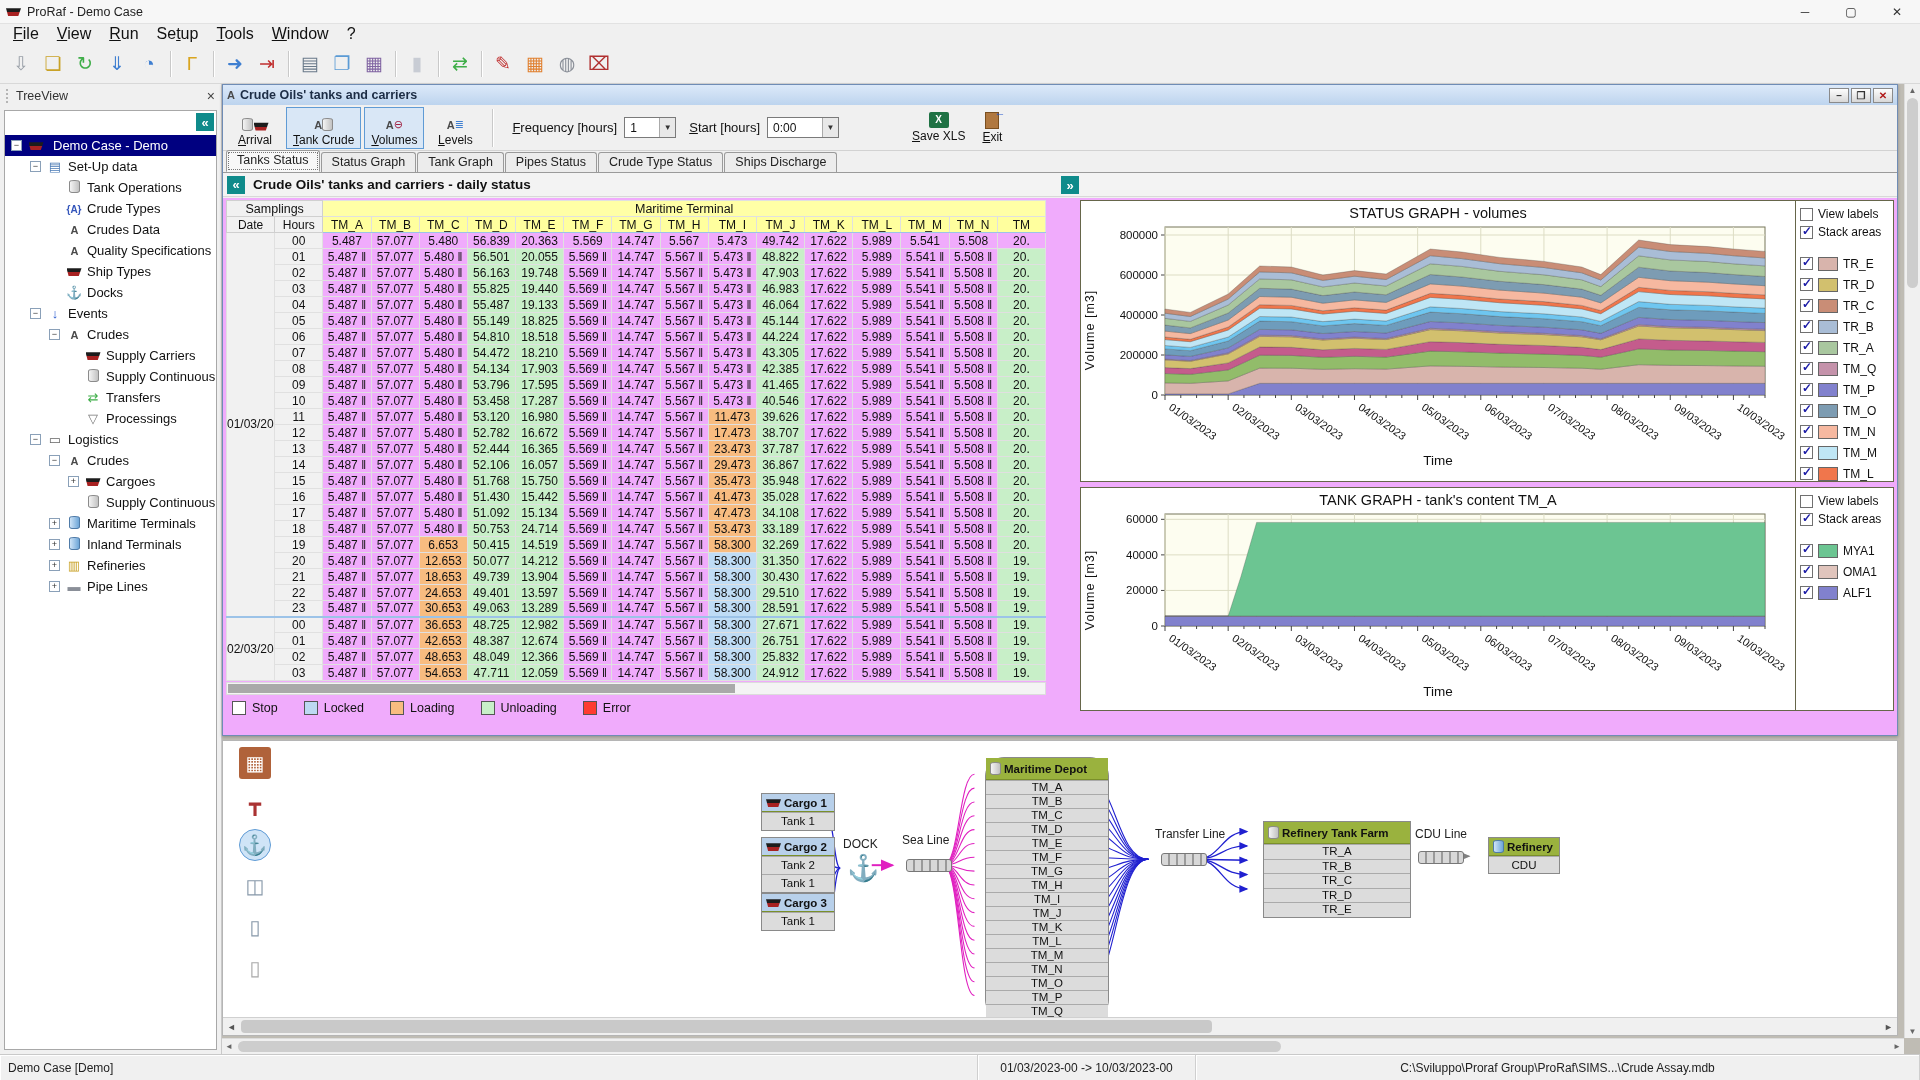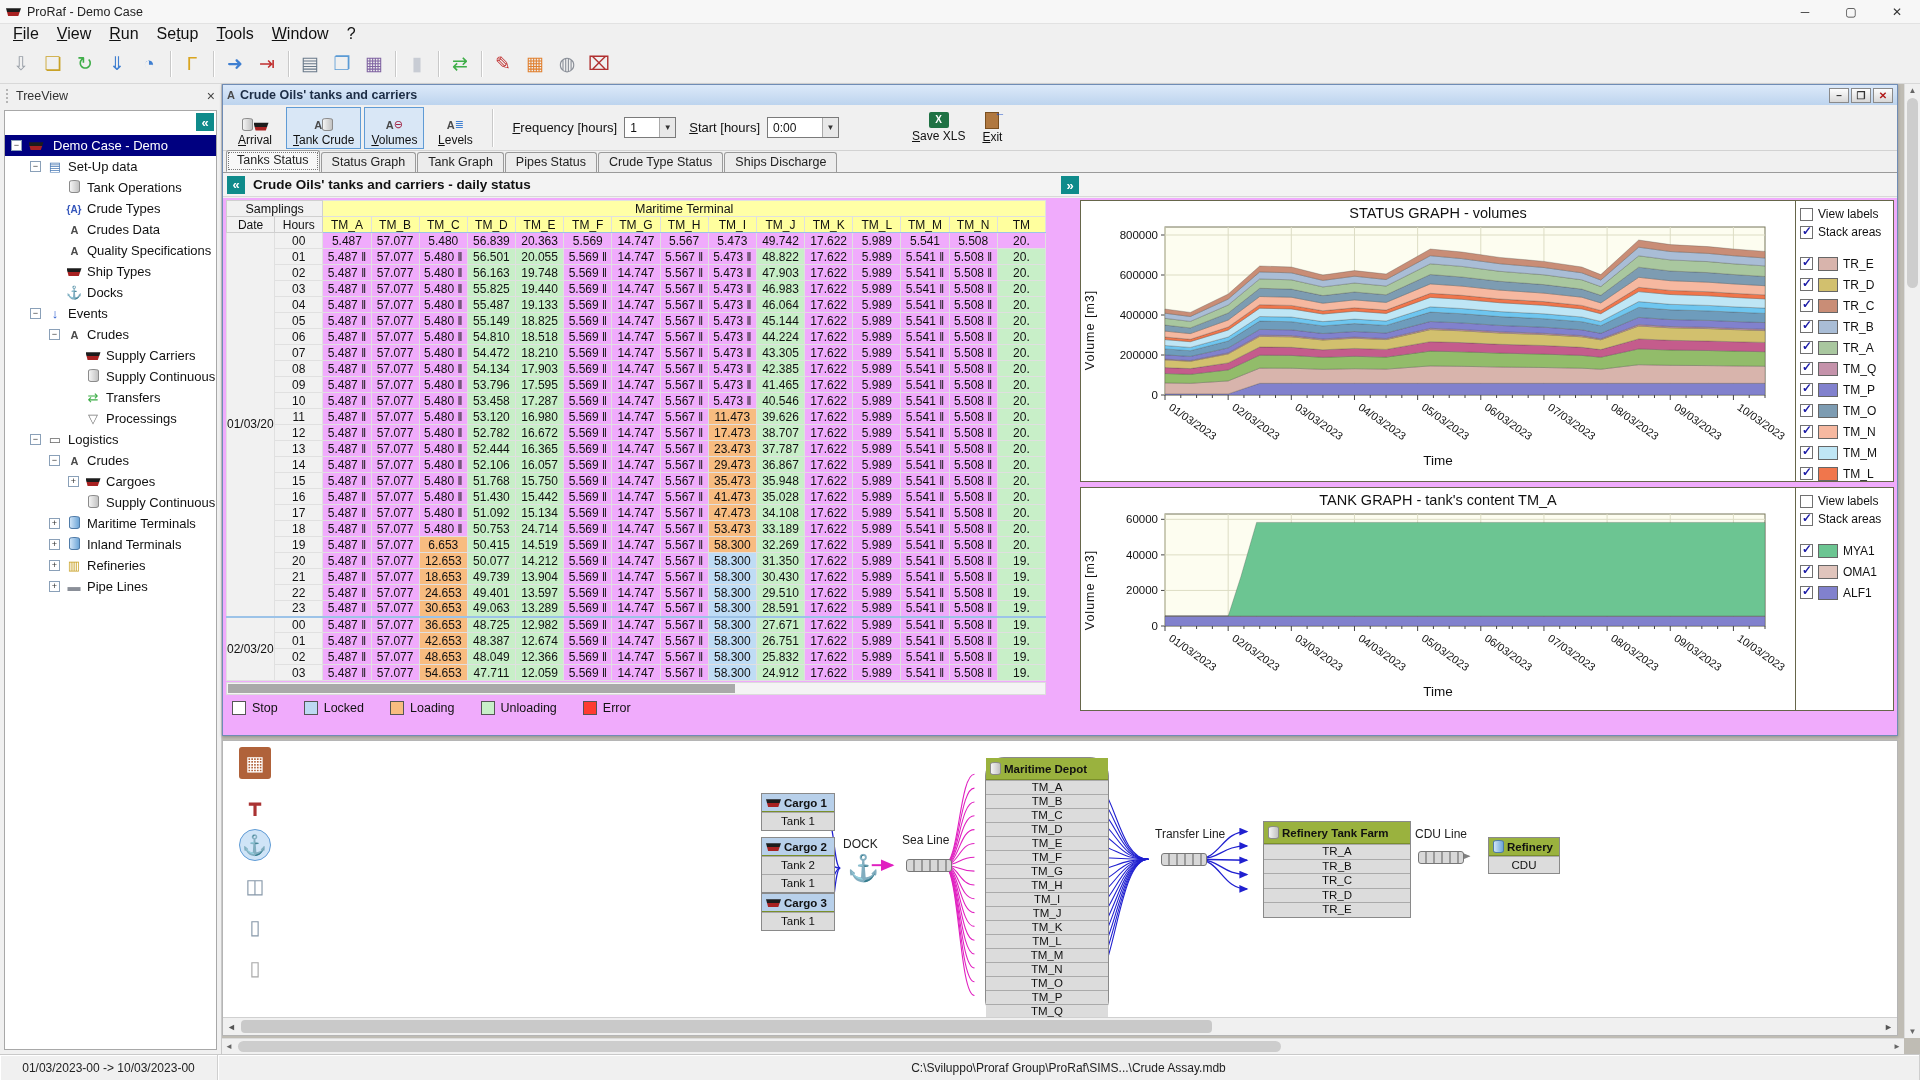--- a/index.html
+++ b/index.html
@@ -1364,16 +1364,17 @@
         </div>
       <div class="mdi-h">
           <span>◄</span>
           <div class="hthumb"></div>
           <span>►</span>
         </div>
     </div>
   </div>
 
   <div class="statusbar" id="statusbar">
+      <div class="sb-seg" style="width: 978px; justify-content: flex-start;">Demo Case [Demo]</div>
       <div class="sb-seg" style="width: 218px; justify-content: center;">01/03/2023-00 -&gt; 10/03/2023-00</div>
       <div class="sb-seg" style="flex: 1 1 0%; justify-content: center;">C:\Sviluppo\Proraf Group\ProRaf\SIMS...\Crude Assay.mdb</div>
     </div>
 </div>
 
 </body></html>

